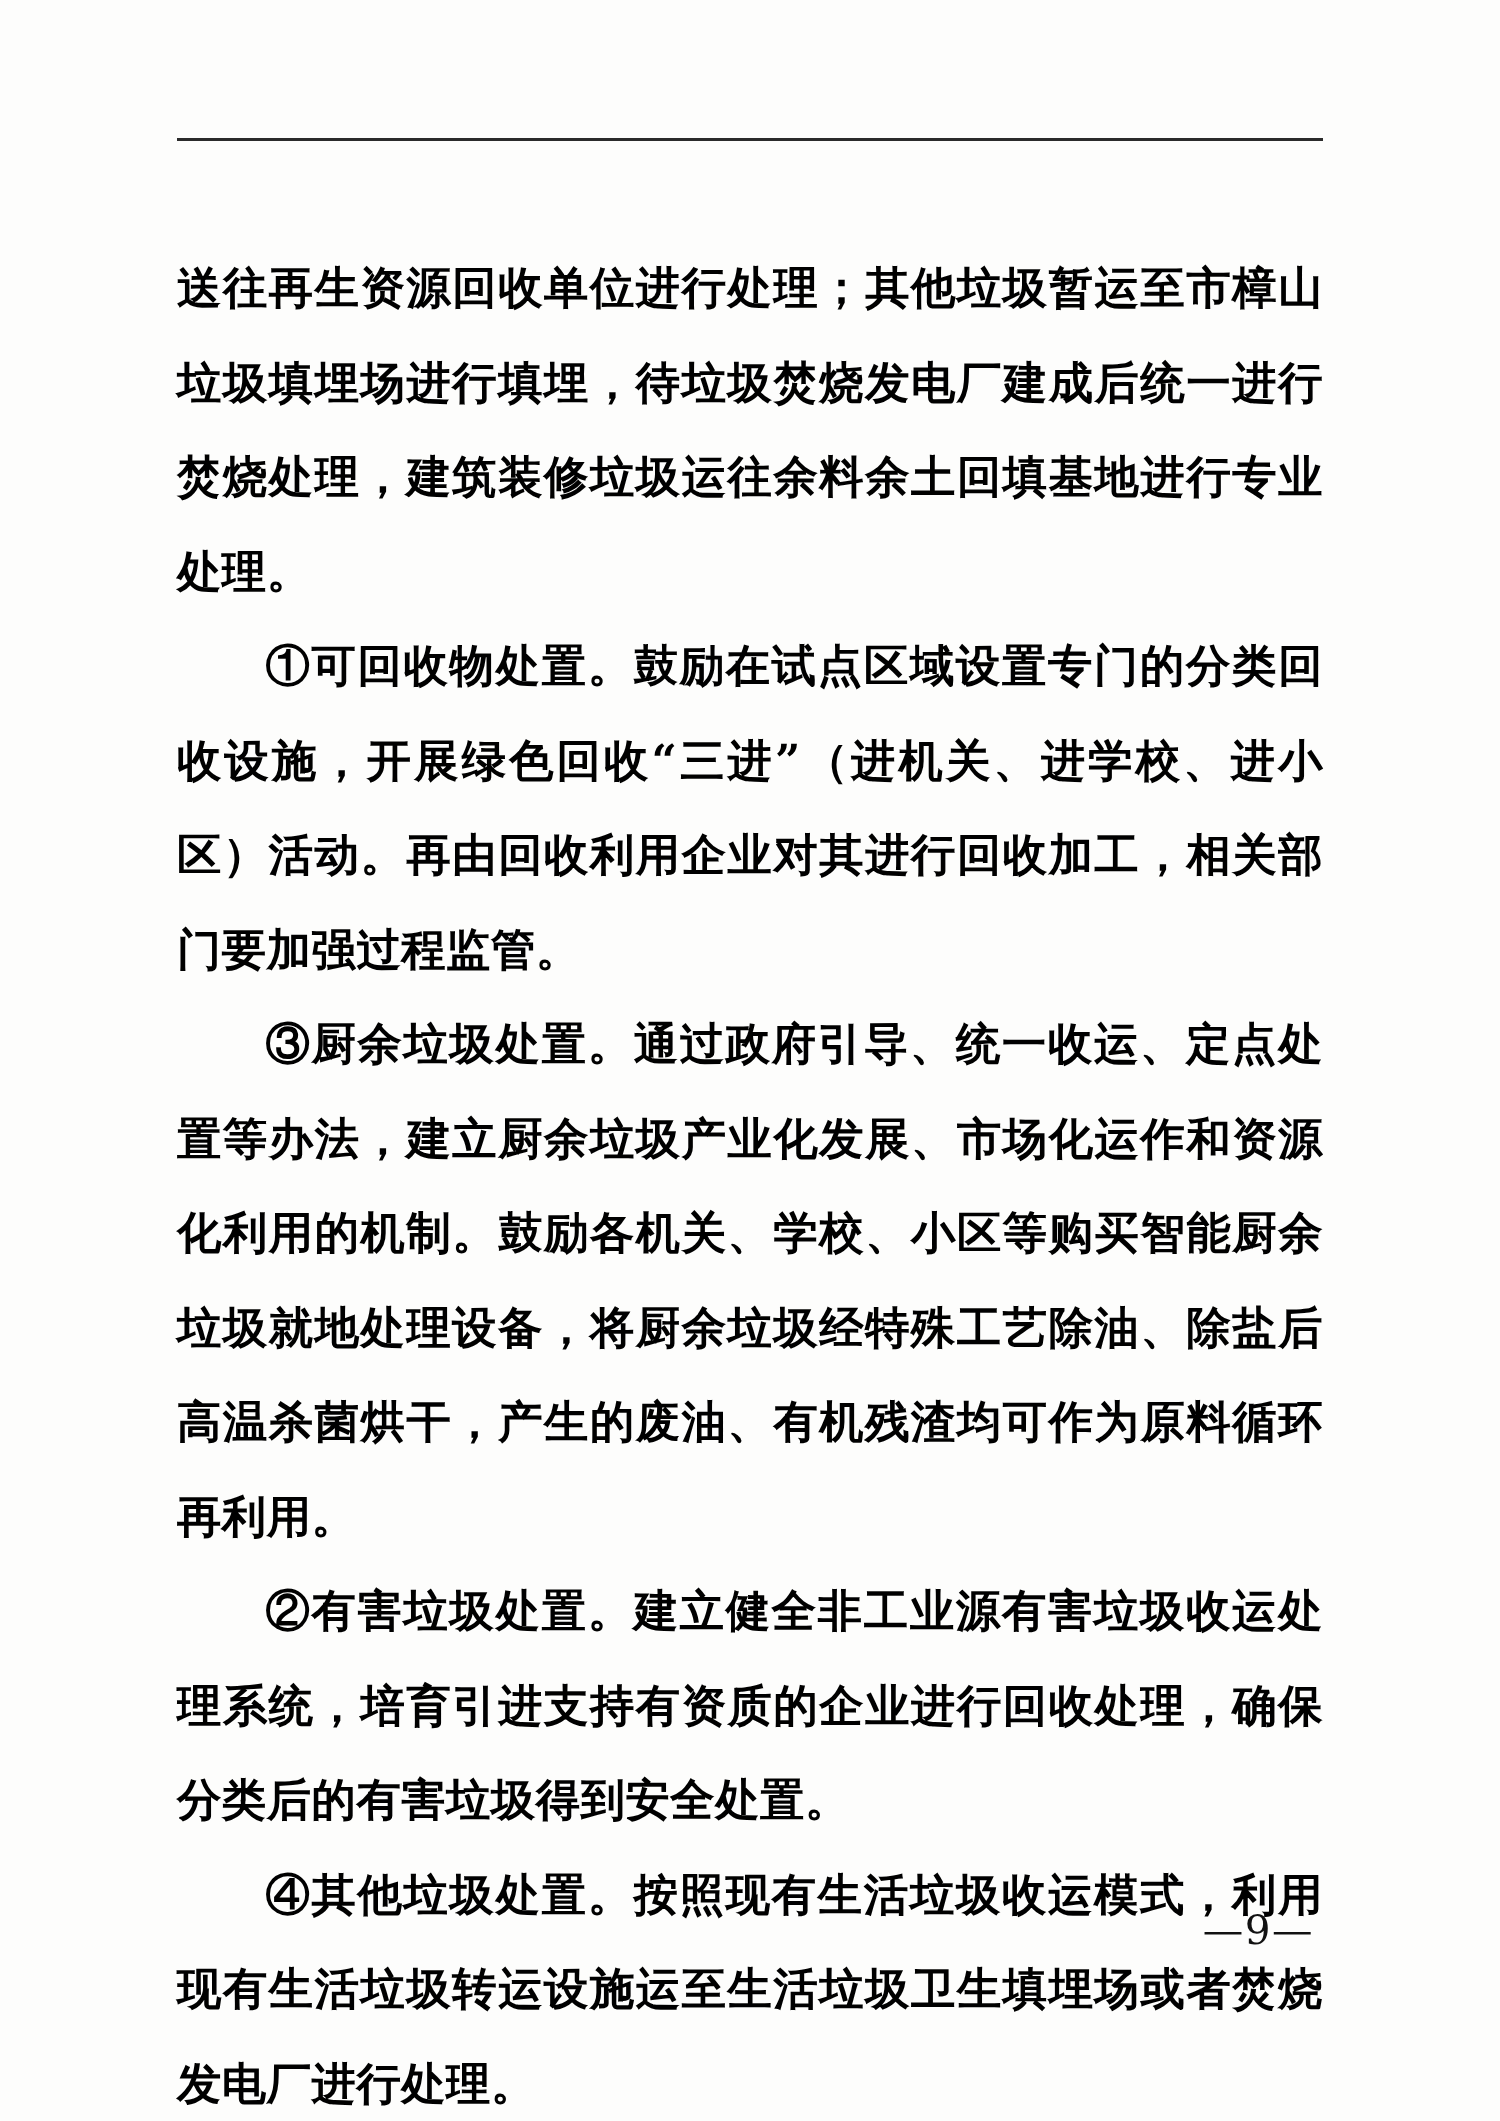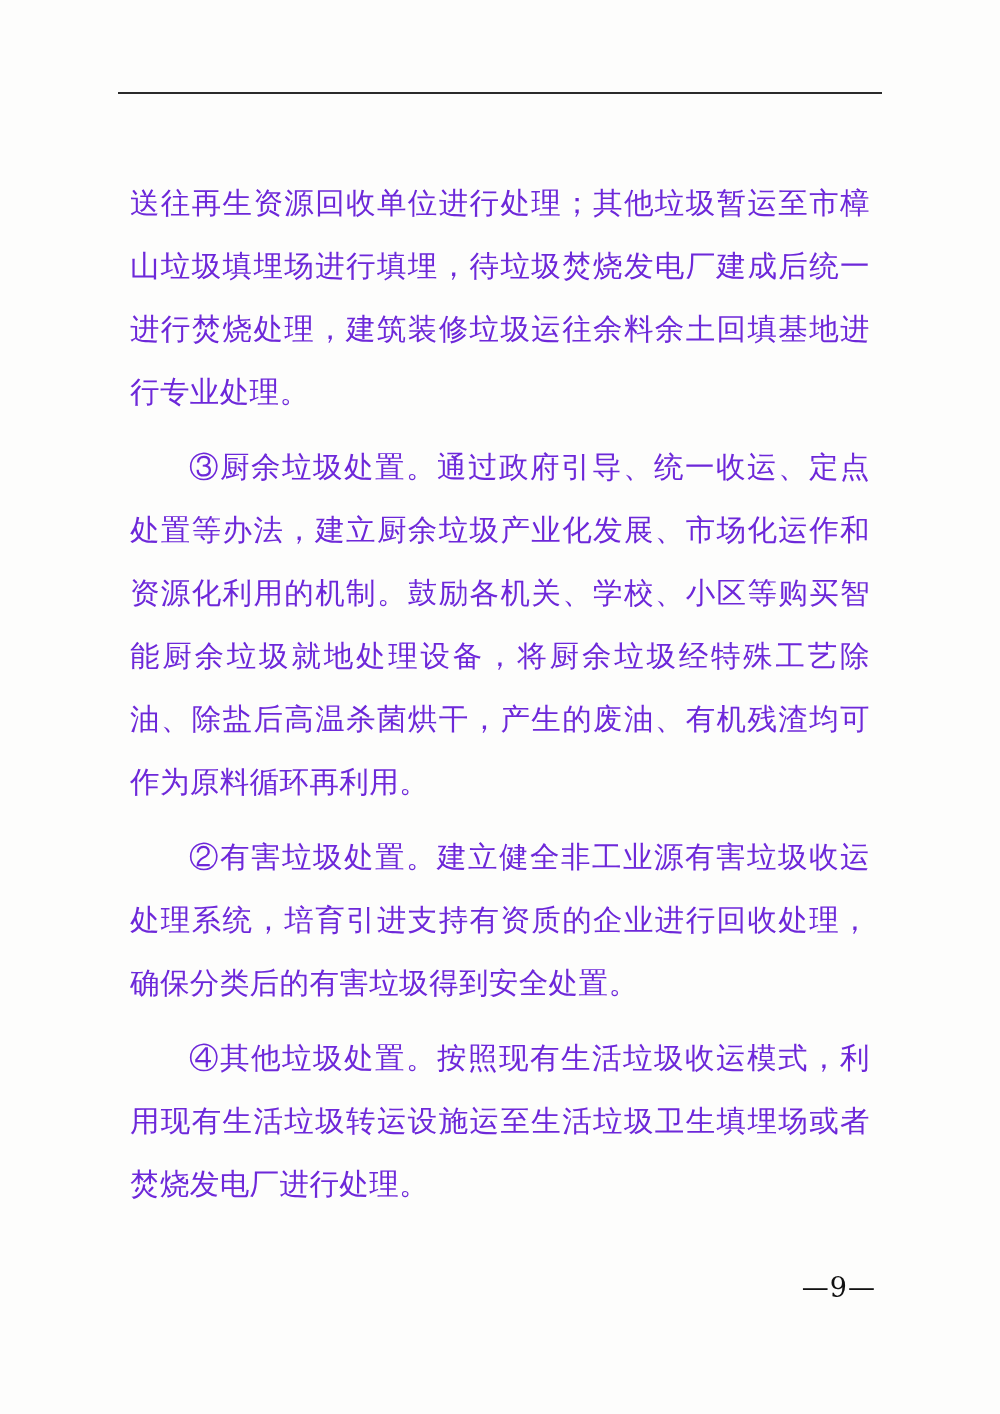--- a/index.html
+++ b/index.html
@@ -33,23 +33,23 @@
     left: 118px;
     top: 160px;
     width: 764px;
   }
   .para {
     font-size: 29.5px;
     line-height: 63px;
     letter-spacing: 0.4px;
     text-align: justify;
     text-justify: inter-ideograph;
-    margin: 12px;
-    color: #6d28d9;
-    font-weight: 400;
+    margin: 0;
+    color: #000000;
+    font-weight: 700;
   }
   .para.indent {
     text-indent: 2em;
   }
   .page-number {
     position: absolute;
     right: 124px;
     top: 1272px;
     font-size: 27px;
     color: #111;
@@ -59,20 +59,21 @@
 </style>
 </head>
 <body>
 
 <div class="page">
 
   <div class="header-rule"></div>
 
   <div class="body-text">
     <p class="para">送往再生资源回收单位进行处理；其他垃圾暂运至市樟山垃圾填埋场进行填埋，待垃圾焚烧发电厂建成后统一进行焚烧处理，建筑装修垃圾运往余料余土回填基地进行专业处理。</p>
+    <p class="para indent">①可回收物处置。鼓励在试点区域设置专门的分类回收设施，开展绿色回收“三进”（进机关、进学校、进小区）活动。再由回收利用企业对其进行回收加工，相关部门要加强过程监管。</p>
     <p class="para indent">③厨余垃圾处置。通过政府引导、统一收运、定点处置等办法，建立厨余垃圾产业化发展、市场化运作和资源化利用的机制。鼓励各机关、学校、小区等购买智能厨余垃圾就地处理设备，将厨余垃圾经特殊工艺除油、除盐后高温杀菌烘干，产生的废油、有机残渣均可作为原料循环再利用。</p>
     <p class="para indent">②有害垃圾处置。建立健全非工业源有害垃圾收运处理系统，培育引进支持有资质的企业进行回收处理，确保分类后的有害垃圾得到安全处置。</p>
     <p class="para indent">④其他垃圾处置。按照现有生活垃圾收运模式，利用现有生活垃圾转运设施运至生活垃圾卫生填埋场或者焚烧发电厂进行处理。</p>
 
   </div>
 
   <div class="page-number">—9—</div>
 
 </div>
 

